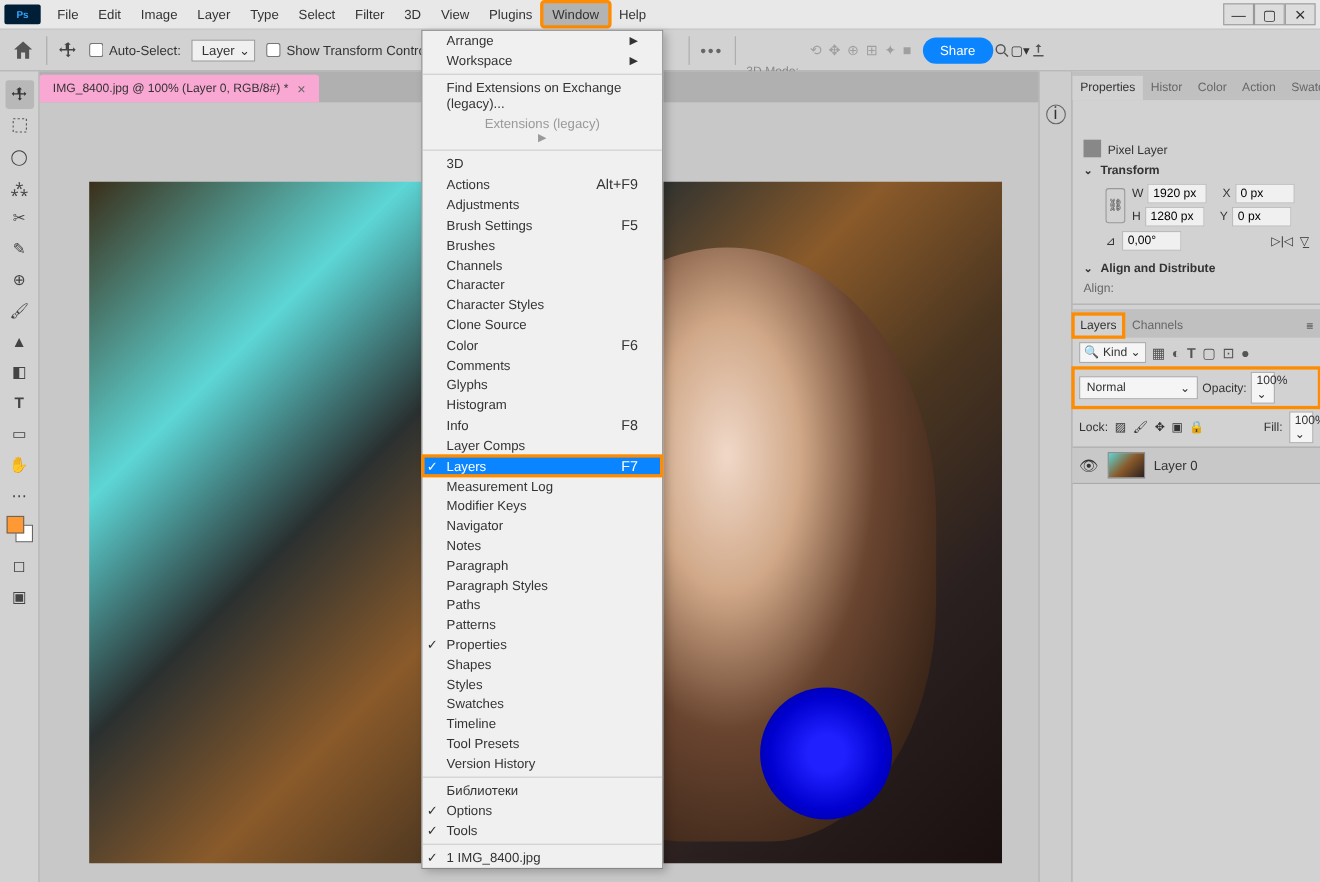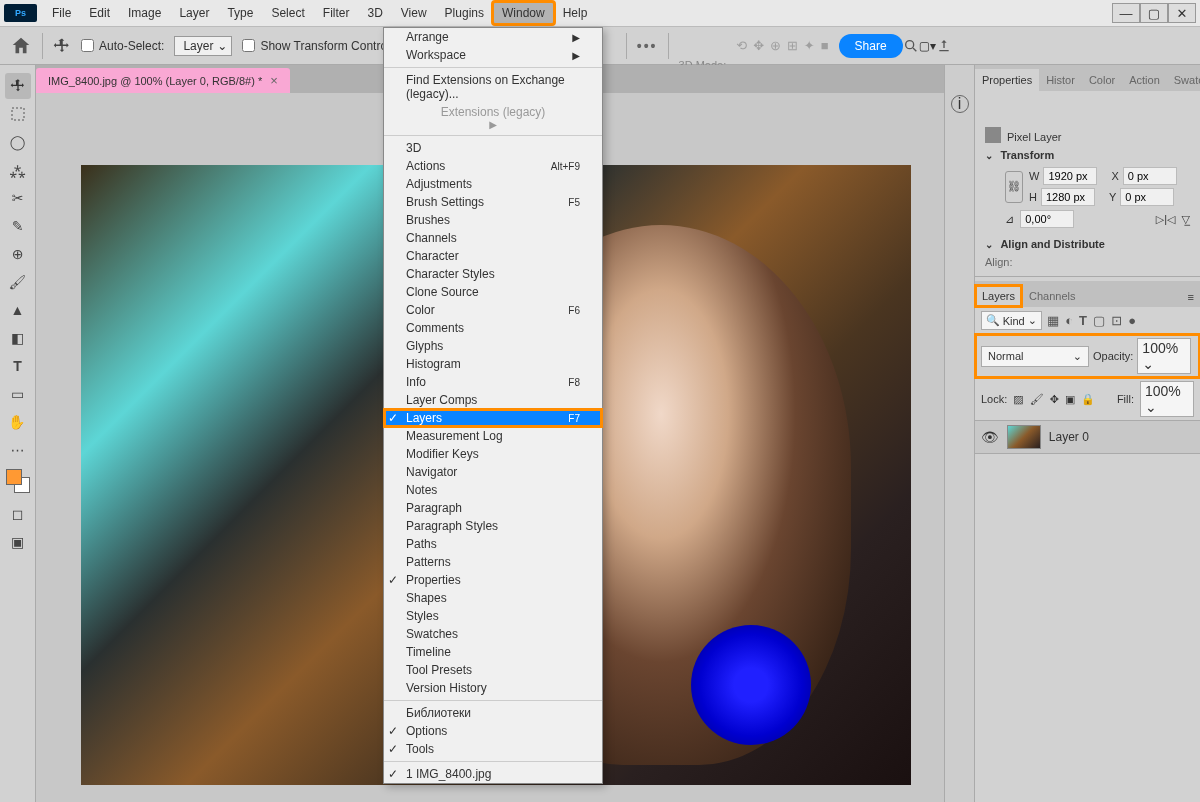--- a/index.html
+++ b/index.html
@@ -45,38 +45,38 @@
 .blue-flower { position: absolute; right: 100px; bottom: 40px; width: 120px; height: 120px; background: radial-gradient(circle, #2020ff 20%, #0000d0 60%, #000080 100%); border-radius: 50%; }
 
 
 .dropdown { position: absolute; left: 383px; top: 27px; width: 220px; background: #f0f0f0; border: 1px solid #888; box-shadow: 3px 3px 8px rgba(0,0,0,0.25); z-index: 100; }
 .drop-item { padding: 2px 22px 2px 22px; position: relative; font-size: 12px; display: flex; justify-content: space-between; align-items: center; }
 .drop-item.selected { background: #0a84ff; color: #fff; }
 .drop-item.highlighted-outer { outline: 3px solid #ff8c00; outline-offset: -2px; z-index: 2; }
 .drop-item.disabled { color: #999; flex-direction: column; }
 .drop-item .check { position: absolute; left: 4px; font-size: 12px; }
 .drop-item .arrow { font-size: 10px; }
-.drop-item .shortcut { font-size: 10px; }
+.drop-item .shortcut { font-size: 13px; }
 .drop-sep { height: 1px; background: #ccc; margin: 3px 0; }
 
 
 .right-col { width: 30px; background: #cdcdcd; border-left: 1px solid #aaa; display: flex; flex-direction: column; align-items: center; padding-top: 30px; gap: 20px; }
 .panels { width: 226px; background: #d2d2d2; border-left: 1px solid #aaa; display: flex; flex-direction: column; }
 .panel-tabs { display: flex; background: #c0c0c0; height: 26px; align-items: flex-end; font-size: 11px; }
 .panel-tab { padding: 5px 7px; color: #666; }
 .panel-tab.active { background: #d2d2d2; color: #333; font-weight: 500; }
 .panel-tab.hl { outline: 3px solid #ff8c00; outline-offset: -2px; }
 .panel-body { padding: 8px 10px; font-size: 11px; border-bottom: 1px solid #aaa; }
 .panel-section-title { font-weight: 600; margin: 6px 0; display: flex; align-items: center; gap: 4px; }
 .prop-row { display: flex; align-items: center; gap: 6px; margin: 4px 0 4px 20px; }
 .prop-field { background: #f0f0f0; border: 1px solid #bbb; padding: 2px 4px; width: 54px; font-size: 11px; }
 .layers-controls { display: flex; align-items: center; gap: 4px; padding: 4px 6px; font-size: 11px; flex-wrap: wrap; }
 .layers-controls.hl { outline: 3px solid #ff8c00; outline-offset: -2px; }
 .blend-select { background: #f5f5f5; border: 1px solid #aaa; padding: 3px 6px; width: 108px; font-size: 11px; display: flex; justify-content: space-between; }
-.small-field { background: #f5f5f5; border: 1px solid #aaa; padding: 1px 4px; width: 54px; font-size: 14px; }
+.small-field { background: #f5f5f5; border: 1px solid #aaa; padding: 1px 4px; width: 22px; font-size: 11px; }
 .lock-row { display: flex; align-items: center; gap: 6px; padding: 3px 6px; font-size: 11px; }
 .layer-row { display: flex; align-items: center; gap: 8px; padding: 4px 6px; background: #c8c8c8; border-top: 1px solid #aaa; border-bottom: 1px solid #aaa; }
 .layer-thumb { width: 34px; height: 24px; background: linear-gradient(135deg, #5dd6d6, #8a5a2a, #2a2020); border: 1px solid #888; }
 .eye { font-size: 14px; }
 .panel-menu-icon { margin-left: auto; padding: 4px 6px; }
 .chev::before { content: "⌄"; display: inline-block; transform: rotate(-90deg); margin-right: 3px; font-size: 10px; }
 .chev.open::before { transform: none; }
 .small-icons { display: flex; gap: 6px; font-size: 13px; color: #555; }
 .kind-row { display: flex; align-items: center; gap: 5px; padding: 4px 6px; }
 .kind-sel { background: #f5f5f5; border: 1px solid #aaa; padding: 2px 4px; font-size: 11px; display: flex; align-items: center; gap: 3px; }

